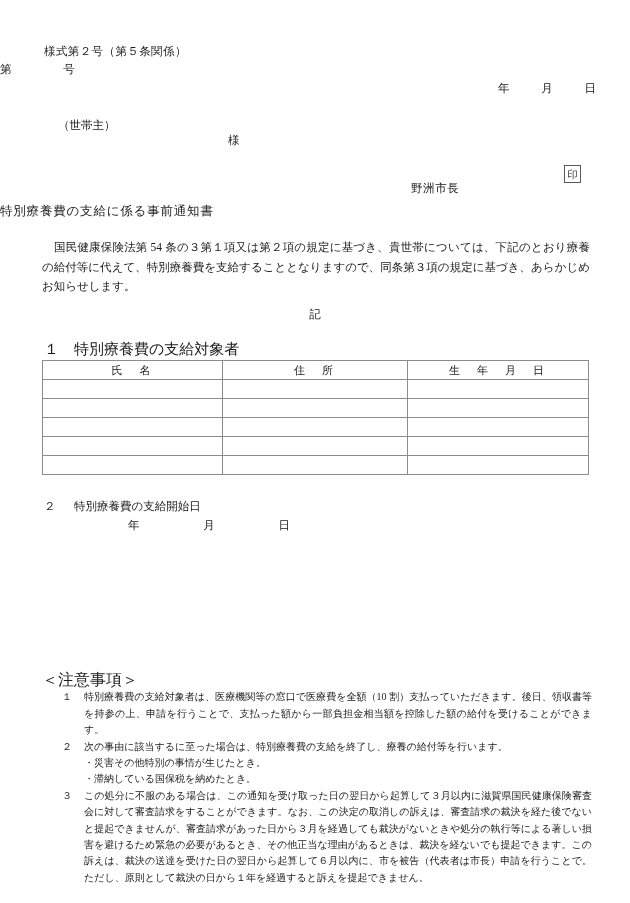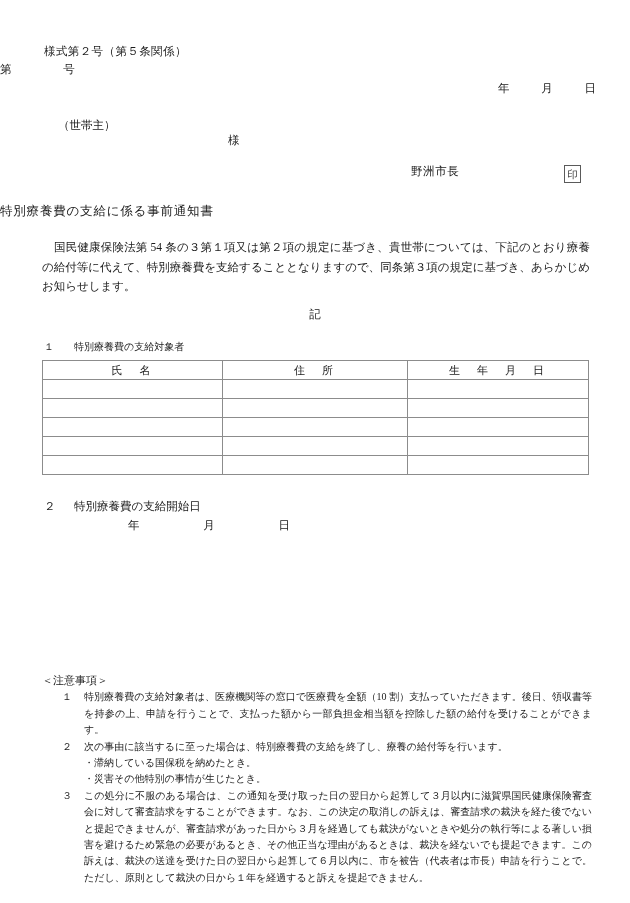--- a/index.html
+++ b/index.html
@@ -52,21 +52,21 @@
     left: 58px; top: 118px;
     font-size: 11.5px;
   }
   #addressee-honorific {
     left: 228px; top: 133px;
     font-size: 11.5px;
   }
 
   
   #issuer-name {
-    left: 411px; top: 164px;
+    left: 411px; top: 181px;
     font-size: 11.5px;
     letter-spacing: 0.6px;
   }
   #seal-box {
     position: absolute;
     left: 564px; top: 165px;
     width: 17px; height: 18px;
     border: 1px solid #5a5a5a;
     font-size: 10.5px;
     line-height: 17px;
@@ -98,21 +98,21 @@
   
   #ki-mark {
     left: 0; right: 0; top: 307px;
     text-align: center;
     font-size: 11.5px;
   }
 
   
   #section1-heading {
     left: 44px; top: 340px;
-    font-size: 10px;
+    font-size: 15px;
   }
   #section1-heading .num { display: inline-block; width: 30px; }
 
   
   #recipients-table {
     position: absolute;
     left: 42px; top: 360px;
     width: 546px;
     border-collapse: collapse;
     table-layout: fixed;
@@ -145,21 +145,21 @@
 
   
   #notes-block {
     position: absolute;
     left: 42px; top: 672px;
     width: 550px;
     font-size: 10px;
     line-height: 16.4px;
   }
   #notes-heading {
-    font-size: 11px;
+    font-size: 16px;
     margin-bottom: 1px;
   }
   .note-item {
     display: flex;
     align-items: flex-start;
     margin-left: 20px;
   }
   .note-item .note-num {
     width: 22px;
     flex: 0 0 22px;
@@ -270,22 +270,22 @@
 
     <div class="note-item">
       <span class="note-num">１</span>
       <span class="note-text">特別療養費の支給対象者は、医療機関等の窓口で医療費を全額（10 割）支払っていただきます。後日、領収書等を持参の上、申請を行うことで、支払った額から一部負担金相当額を控除した額の給付を受けることができます。</span>
     </div>
 
     <div class="note-item">
       <span class="note-num">２</span>
       <span class="note-text">次の事由に該当するに至った場合は、特別療養費の支給を終了し、療養の給付等を行います。</span>
     </div>
+    <div class="note-bullet">・災害その他特別の事情が生じたとき。</div>
     <div class="note-bullet">・滞納している国保税を納めたとき。</div>
-    <div class="note-bullet">・災害その他特別の事情が生じたとき。</div>
 
     <div class="note-item">
       <span class="note-num">３</span>
       <span class="note-text">この処分に不服のある場合は、この通知を受け取った日の翌日から起算して３月以内に滋賀県国民健康保険審査会に対して審査請求をすることができます。なお、この決定の取消しの訴えは、審査請求の裁決を経た後でないと提起できませんが、審査請求があった日から３月を経過しても裁決がないときや処分の執行等による著しい損害を避けるため緊急の必要があるとき、その他正当な理由があるときは、裁決を経ないでも提起できます。この訴えは、裁決の送達を受けた日の翌日から起算して６月以内に、市を被告（代表者は市長）申請を行うことで。ただし、原則として裁決の日から１年を経過すると訴えを提起できません。</span>
     </div>
   </div>
 
 </div>
 
 </body></html>

